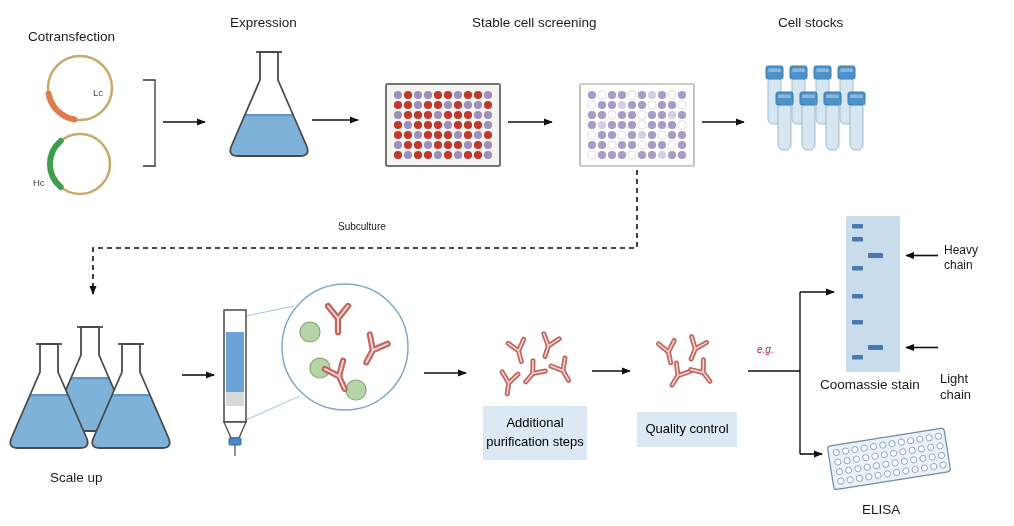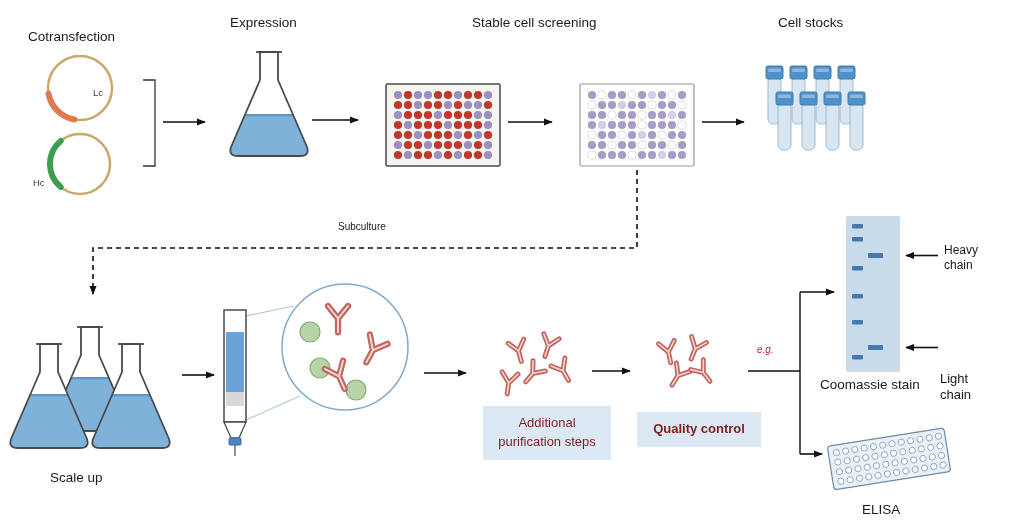--- a/index.html
+++ b/index.html
@@ -8,22 +8,22 @@
     background:#fff; font-family:"Liberation Sans", sans-serif;
   }
   #diagram { position:absolute; left:0; top:0; }
   .lbl { position:absolute; font-size:13.5px; color:#1a1a1a; white-space:nowrap; }
   .lbl.wrap { white-space:normal; }
   .small { font-size:10px; }
   .tiny  { font-size:9.5px; color:#444;text-align:right; }
   .italic { font-style:italic; color:#be185d; }
   .center { text-align:left; }
   .box {
-    position:absolute; background:var(--c-box_bg); color:#7f1d1d;
-    font-size:13px; line-height:1.45; text-align:center; padding:8px 12px;
+    position:absolute; background:var(--c-box_bg); color:#000000;
+    font-size:13px; line-height:1.45; text-align:center; padding:8px 0;
     white-space:normal;
   }
   
   .plasmid-ring { fill:none; stroke:var(--c-plasmid_ring); stroke-width:2.5; }
   .insert-lc { fill:none; stroke:var(--c-insert_lc); stroke-width:6; stroke-linecap:round; }
   .insert-hc { fill:none; stroke:var(--c-insert_hc); stroke-width:6; stroke-linecap:round; }
   .bracket { fill:none; stroke:#333; stroke-width:1.3; }
   .arrow { stroke:#111; stroke-width:1.6; fill:none; marker-end:url(#arr); }
   .dashed { stroke-dasharray:5 4; }
   .branch { stroke:#111; stroke-width:1.4; fill:none; }
@@ -411,19 +411,19 @@
 
   <div class="lbl" style="left:28px; top:15px;margin-top:14px;">Cotransfection</div>
   <div class="lbl tiny" style="left:93px; top:87px;">Lc</div>
   <div class="lbl tiny" style="left:33px; top:177px;">Hc</div>
   <div class="lbl" style="left:230px; top:15px;">Expression</div>
   <div class="lbl" style="left:472px; top:15px;">Stable cell screening</div>
   <div class="lbl" style="left:778px; top:15px;">Cell stocks</div>
   <div class="lbl small" style="left:338px; top:221px;">Subculture</div>
   <div class="lbl center" style="left:50px; top:470px; width:80px;">Scale up</div>
   <div class="box" style="left:483px; top:406px; width:104px;">Additional purification steps</div>
-  <div class="box" style="left:637px; top:412px; width:100px;font-weight:bold;">Quality control</div>
+  <div class="box" style="left:637px; top:412px; width:100px;">Quality control</div>
   <div class="lbl small italic" style="left:757px; top:344px;">e.g.</div>
   <div class="lbl wrap" style="left:944px; top:243px; width:50px; font-size:12px; line-height:1.25;">Heavy chain</div>
   <div class="lbl wrap" style="left:940px; top:335px; width:50px; font-size:13px; line-height:1.25;margin-top:36px;">Light chain</div>
   <div class="lbl center" style="left:820px; top:377px; width:106px;">Coomassie stain</div>
   <div class="lbl center" style="left:862px; top:502px; width:52px;">ELISA</div>
 </div>
 
 </body></html>

